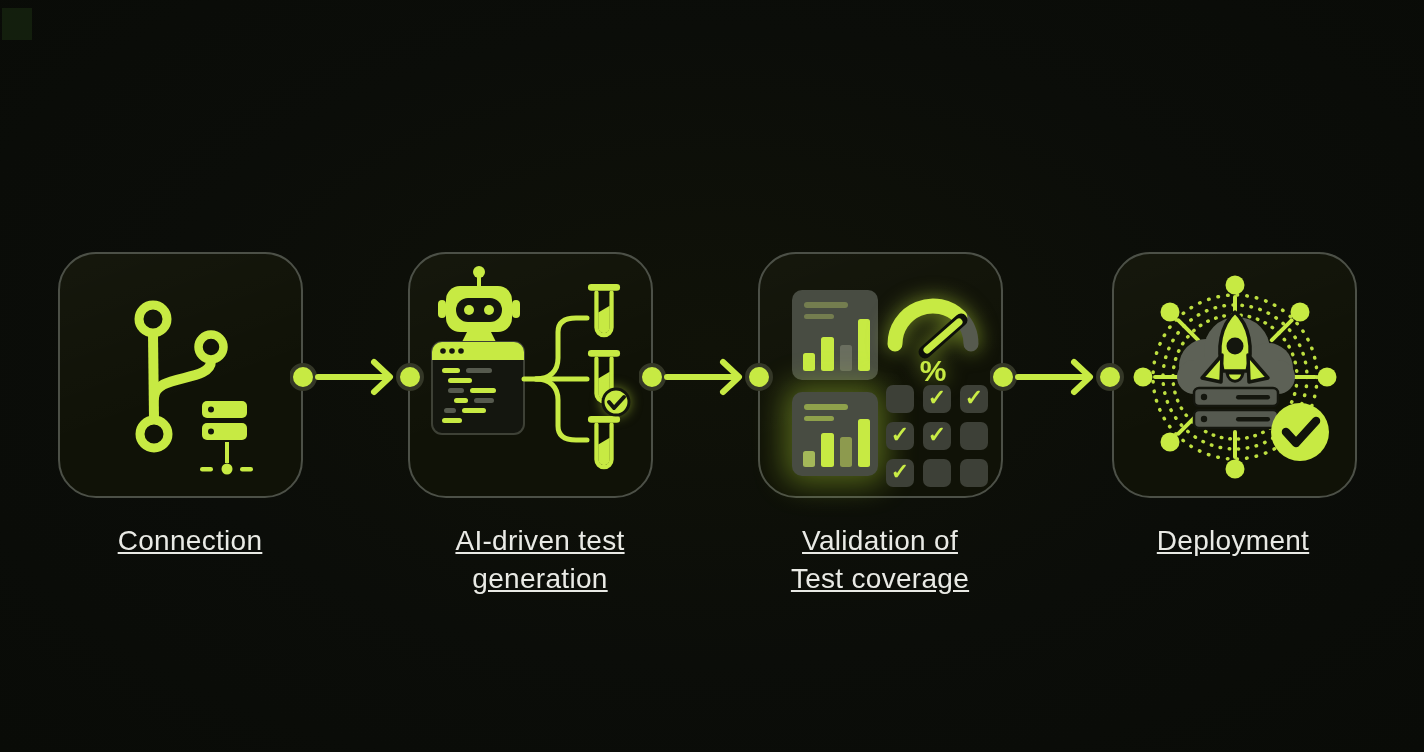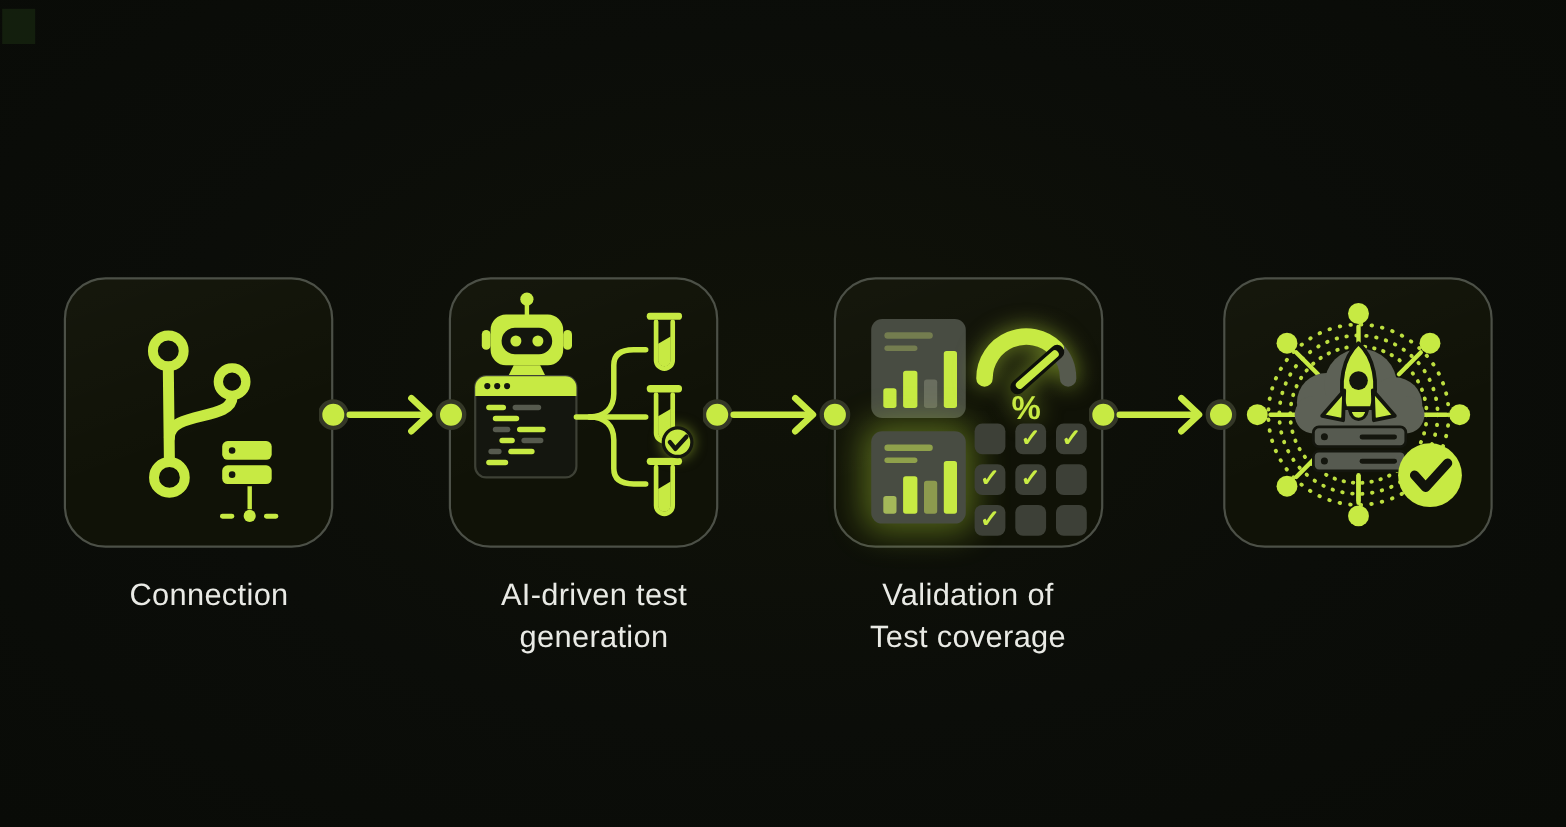--- a/index.html
+++ b/index.html
@@ -11,21 +11,21 @@
   .corner-swatch{position:absolute;left:2px;top:8px;width:30px;height:32px;background:#1c3012;opacity:.55;}
   .card{
     position:absolute;top:252px;width:245px;height:246px;
     border:2px solid #4c5047;border-radius:38px;
     background:linear-gradient(160deg, rgba(255,255,255,.025), rgba(255,255,255,0) 60%), #101207;
     box-sizing:border-box;
   }
   .card svg{position:absolute;left:0;top:0;}
   .step-label{
     position:absolute;top:522px;width:360px;text-align:center;
-    color:#e9eae5;font-size:28px;font-weight:500;letter-spacing:.3px;line-height:38px;
+    color:#e9eae5;font-size:28px;font-weight:500;letter-spacing:.3px;line-height:38px;text-decoration:underline;
   }
   .step-label span{display:block;}
   .connector{position:absolute;top:347px;width:135px;height:60px;}
   
   .report-panel{
     position:absolute;left:32px;width:86px;border-radius:10px;background:#484c42;box-sizing:border-box;
   }
   .report-panel .hline{border-radius:3px;background:#7f8a52;opacity:.8;margin-left:12px;}
   .report-panel.bottom .hline{background:#9cb04c;opacity:.85;}
   .report-panel .h1{width:44px;height:6px;margin-top:12px;}
@@ -271,15 +271,16 @@
 </div>
 <div class="step-label" style="left:360px">
   <span>AI-driven test</span>
   <span>generation</span>
 </div>
 <div class="step-label" style="left:700px">
   <span>Validation of</span>
   <span>Test coverage</span>
 </div>
 <div class="step-label" style="left:1053px">
+  <span>Deployment</span>
 </div>
 
 </div>
 
 </body></html>

